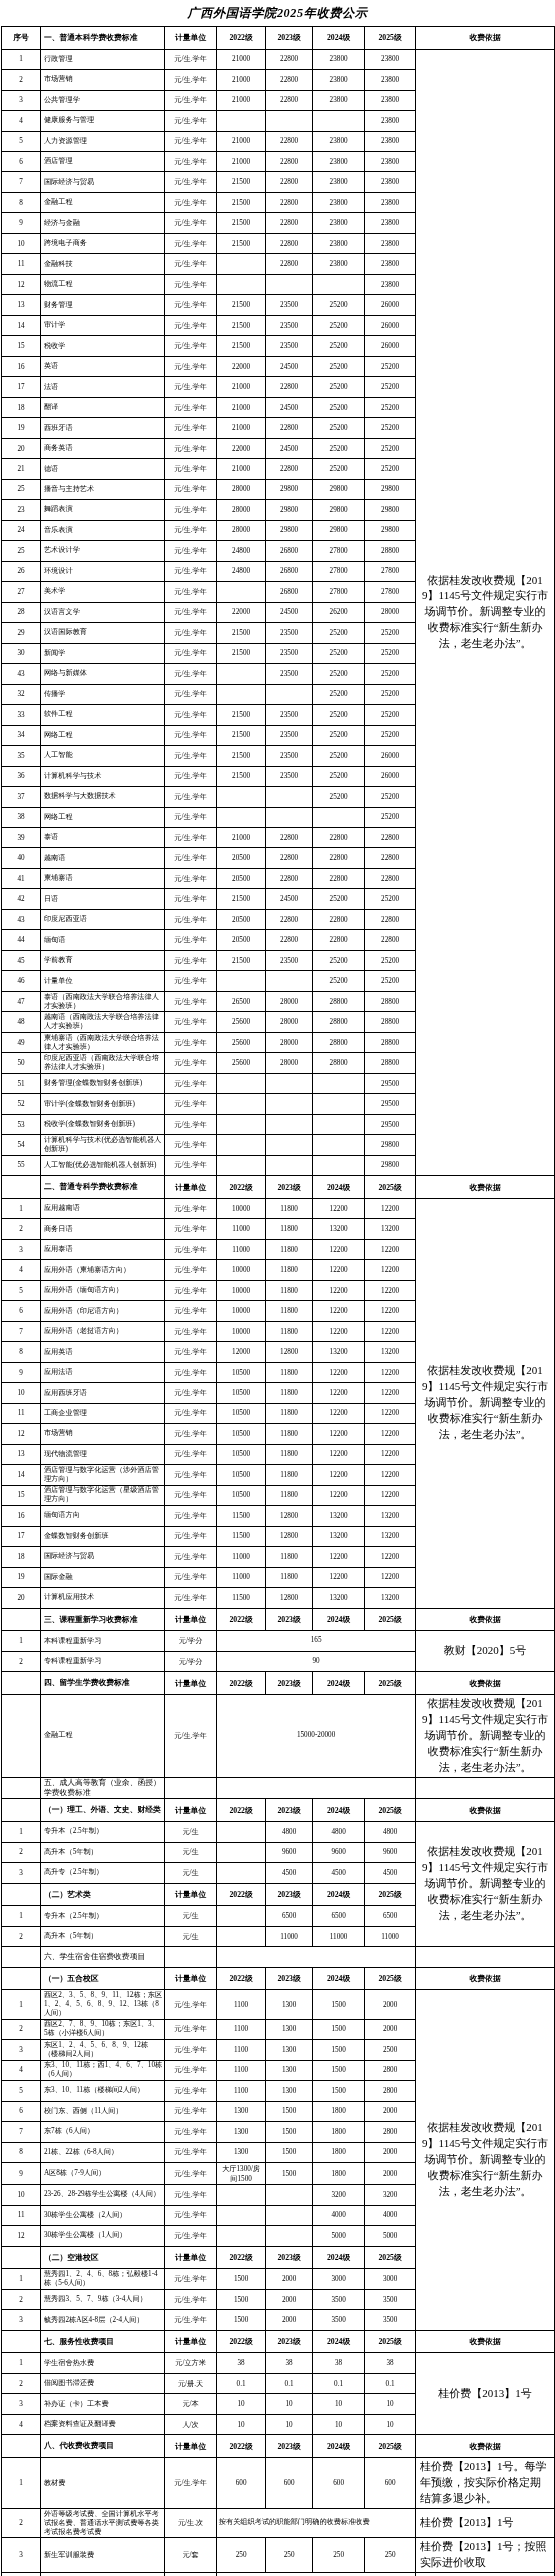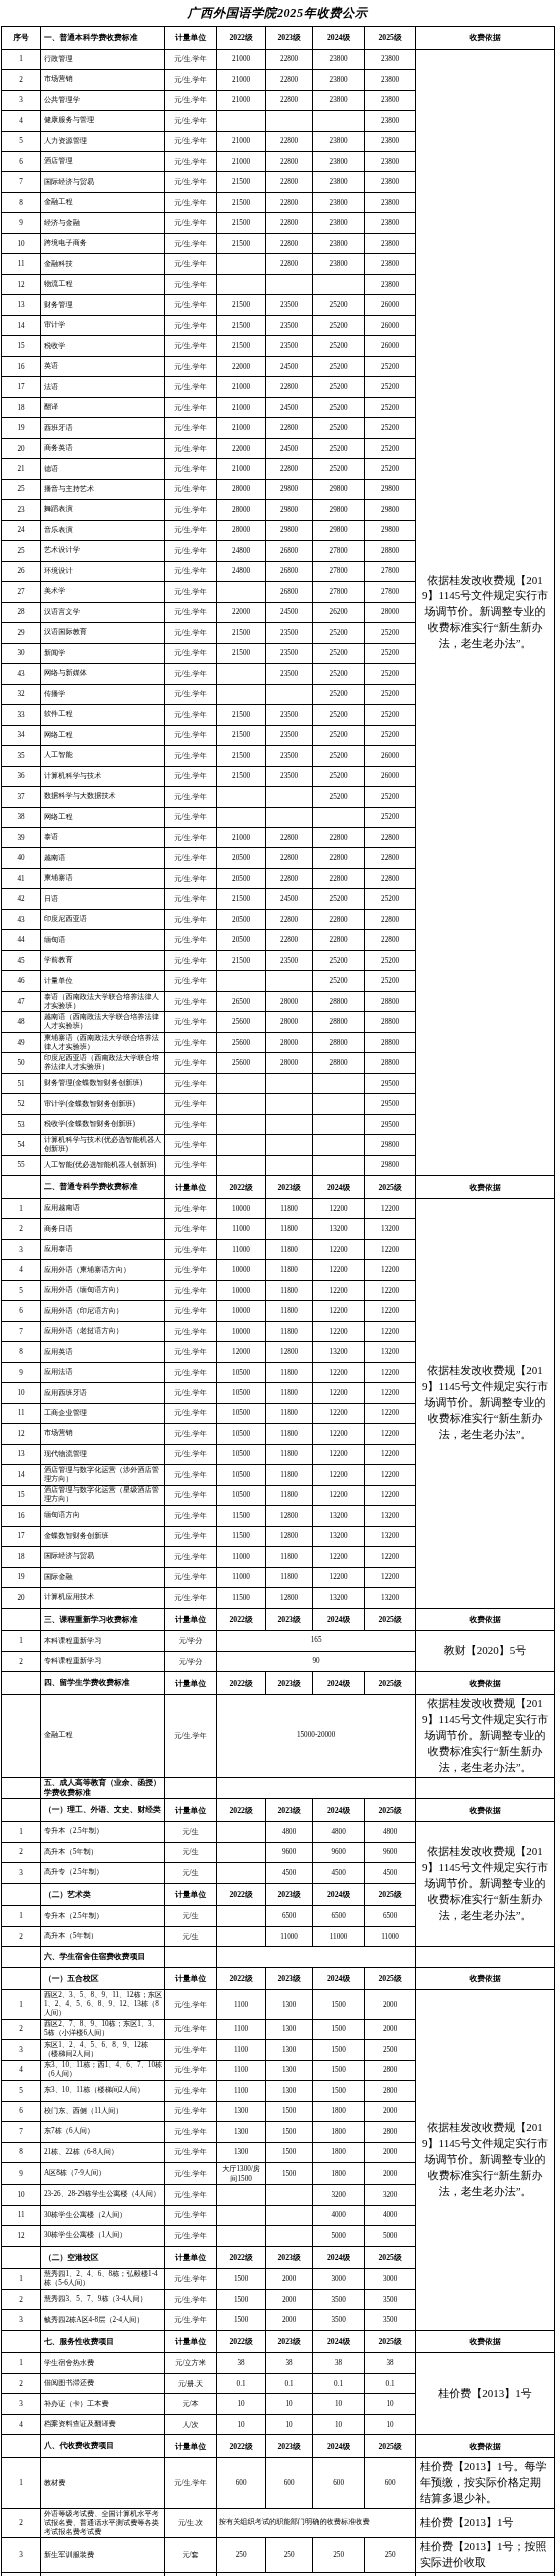--- a/index.html
+++ b/index.html
@@ -3,21 +3,21 @@
 <meta charset="utf-8">
 <style>
   html,body{margin:0;padding:0;background:#fff;color:#000;}
   body{width:555px;font-family:"Liberation Serif","DejaVu Serif",serif;}
   .page-title{text-align:center;font-weight:bold;font-size:12.2px;padding:5px 0 3.9px 0;letter-spacing:0.6px;font-style:italic;}
   table{border-collapse:collapse;width:554px;margin-left:1.1px;table-layout:fixed;}
   td{border:1.1px solid #000;font-size:7.2px;padding:0.6px 1.7px;vertical-align:middle;word-break:break-all;}
   tr.data td{height:18.3px;}
   tr.head td{height:20.5px;font-weight:bold;font-size:7.8px;}
   tr.head{border-top:1.7px solid #000;border-bottom:1.7px solid #000;}
-  tr.sect td{height:18.3px;font-weight:bold;font-size:7.8px;}
+  tr.sect td{height:18.3px;font-weight:normal;font-size:7.8px;}
   .c{text-align:center;}
   .l{text-align:left;}
   .name{padding-left:2.8px;line-height:1.25;}
   .basis{padding:1.1px 3.9px;line-height:1.45;font-size:11px;}
   .merged{line-height:1.35;margin-top:30px;}
   .notes{font-weight:bold;font-size:7.8px;line-height:1.62;padding:9px 1.1px 5.6px 2.2px;}
 </style>
 </head>
 <body>
 

